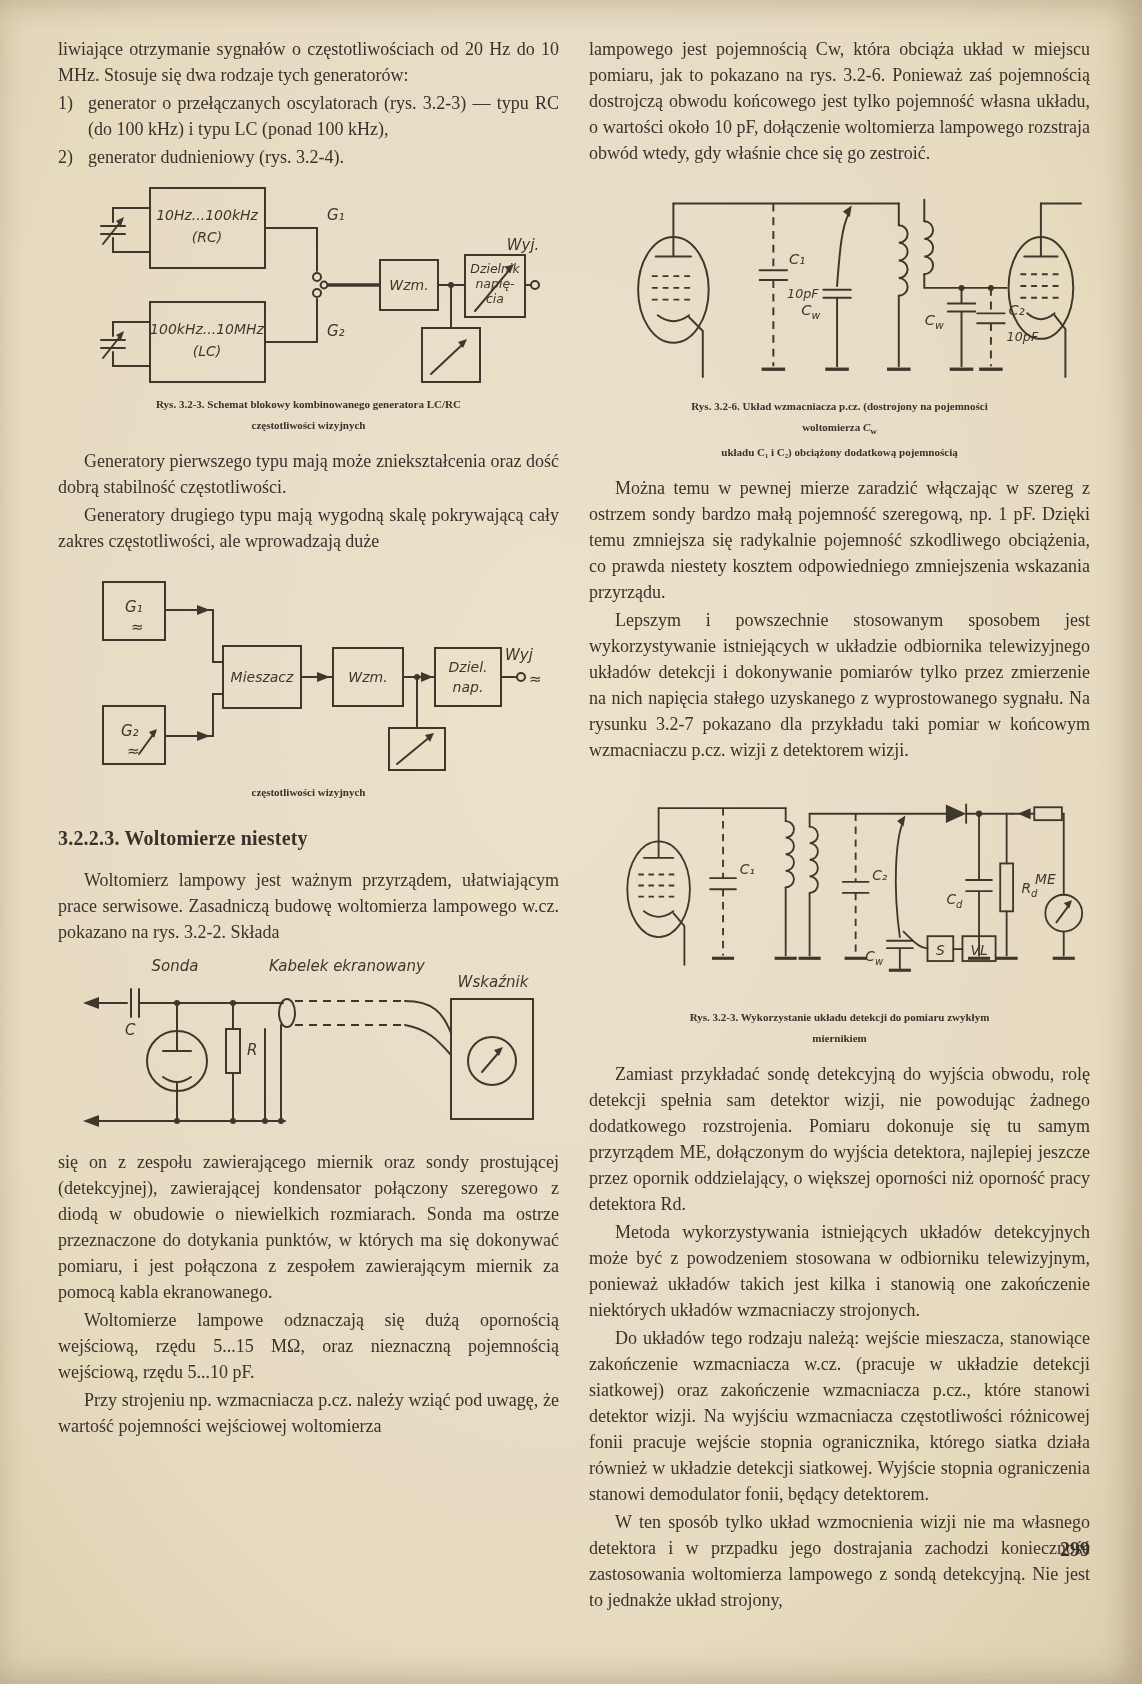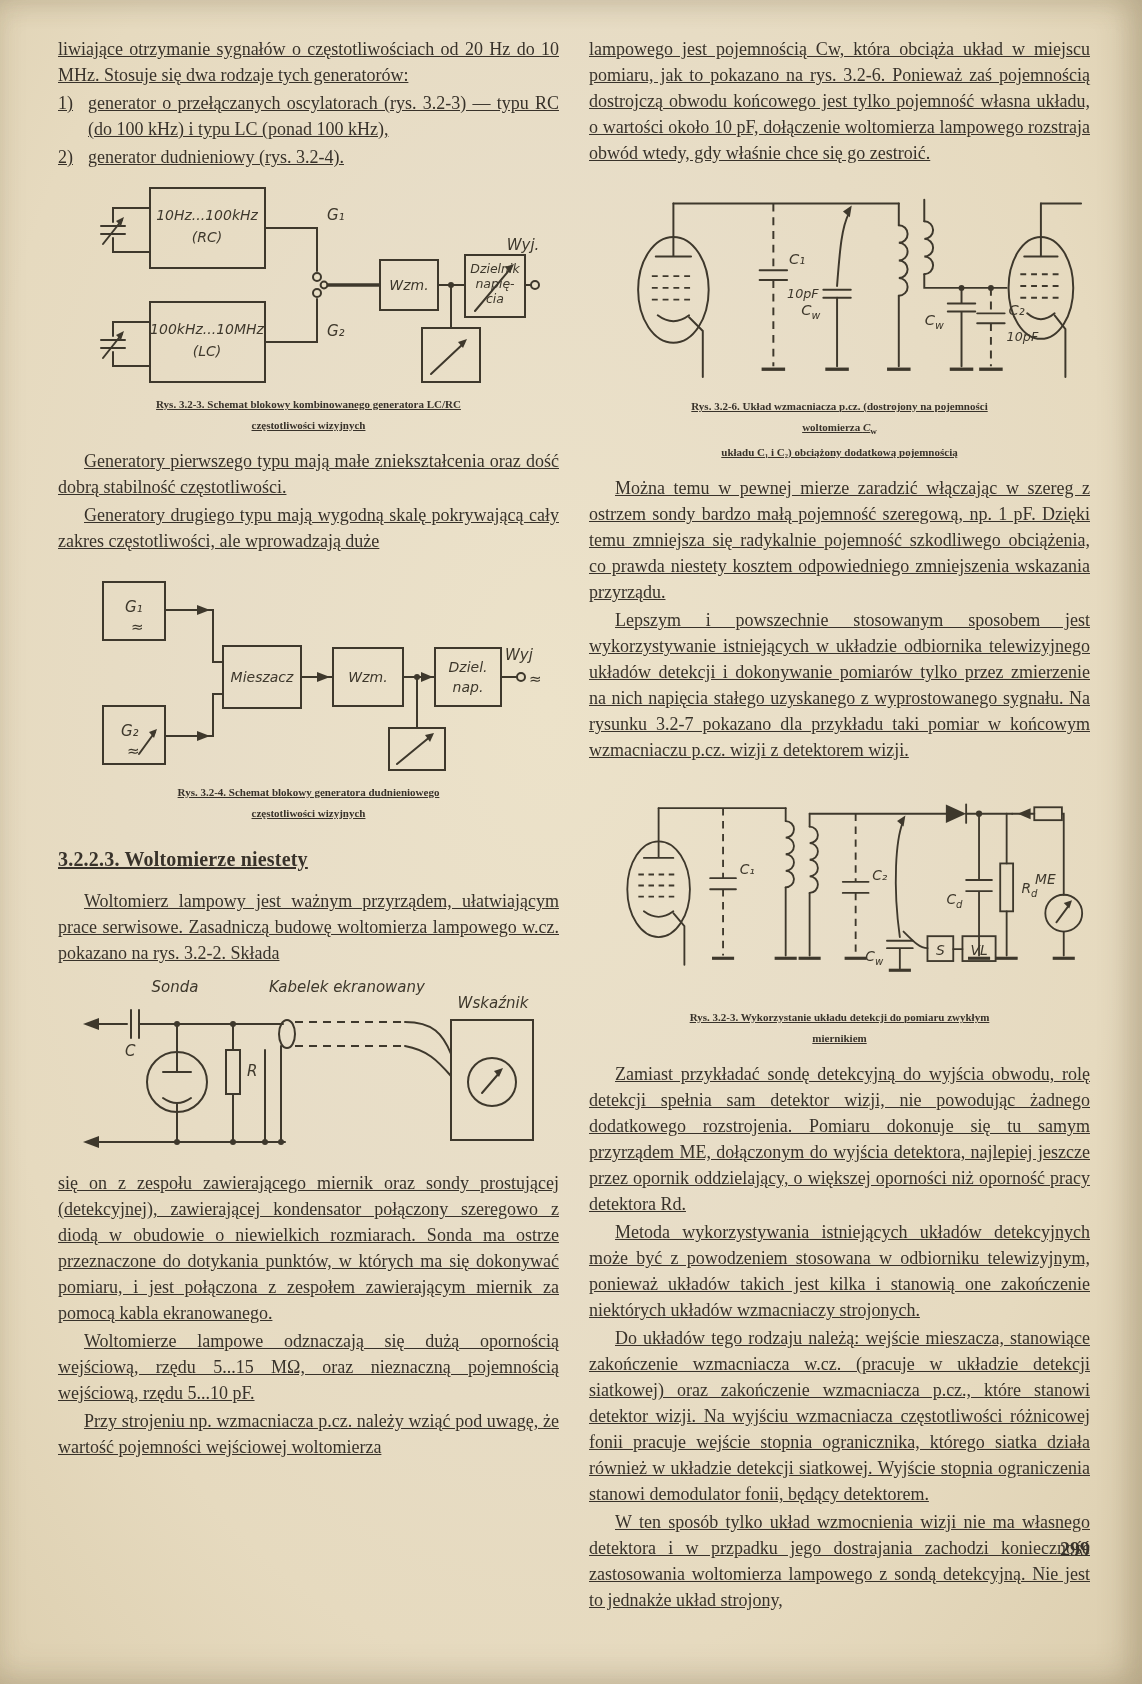--- a/index.html
+++ b/index.html
@@ -4,21 +4,21 @@
 <style>
   html,body{margin:0;padding:0;}
   body{
     width:1142px;height:1684px;overflow:hidden;position:relative;
     background:radial-gradient(ellipse at 48% 42%, #ece2c9 0%, #e8decaa0 40%, #e6dabf 70%, #dcceae 100%), #e7dcc2;
     font-family:"Liberation Serif", serif;
     color:#38322a;
   }
   body::after{content:"";position:absolute;inset:0;pointer-events:none;
     box-shadow:inset -18px 0 28px rgba(90,70,40,.18), inset 0 -14px 30px rgba(90,70,40,.10), inset 0 10px 24px rgba(120,100,60,.07);}
-  .sheet{display:flex;gap:30px;padding:36px 52px 0 58px;text-decoration:underline;}
+  .sheet{display:flex;gap:30px;padding:36px 52px 0 58px;}
   .col{width:501px;font-size:18px;line-height:26px;text-align:justify;}
   p{margin:0 0 2px 0;}
   p.ind{text-indent:26px;}
   .list-item{display:flex;margin:0 0 2px 0;}
   .list-num{flex:0 0 30px;}
   .list-text{flex:1;}
   h2{font-size:20px;margin:22px 0 16px 0;letter-spacing:.2px;}
   .caption{font-size:11px;line-height:21px;font-weight:bold;text-align:center;margin:8px 6px 12px 6px;}
   .caption .cl{display:block;}
   .fig{display:block;margin:10px auto 2px auto;}
@@ -91,21 +91,21 @@
       <path class="st" d="M376,105 L376,148"></path>
       <rect class="st" x="347" y="148" width="58" height="54"></rect>
       <path class="st" d="M356,194 L389,163"></path>
         <polygon class="fl" points="392,159 383,162 388,168"></polygon>
     </svg>
     <div class="caption">
       <span class="cl">Rys. 3.2-3. Schemat blokowy kombinowanego generatora LC/RC</span>
       <span class="cl">częstotliwości wizyjnych</span>
     </div>
 
-    <p class="ind">Generatory pierwszego typu mają małe zniekształcenia oraz dość dobrą stabilność częstotliwości.</p>
+    <p class="ind">Generatory pierwszego typu mają może zniekształcenia oraz dość dobrą stabilność częstotliwości.</p>
     <p class="ind">Generatory drugiego typu mają wygodną skalę pokrywającą cały zakres częstotliwości, ale wprowadzają duże</p>
 
     <svg class="fig" width="468" height="210" viewBox="0 0 468 210">
       <rect class="st" x="28" y="18" width="62" height="58"></rect>
       <text x="50" y="48">G₁</text>
       <text x="56" y="68">≈</text>
       <rect class="st" x="28" y="142" width="62" height="58"></rect>
       <text x="46" y="172">G₂</text>
       <text x="52" y="192">≈</text>
       <path class="st" d="M64,190 L80,168"></path>
@@ -129,21 +129,20 @@
       <path class="st" d="M426,113 L442,113"></path>
       <circle class="term" cx="446" cy="113" r="4"></circle>
       <text x="430" y="96">Wyj</text>
       <text x="454" y="120">≈</text>
       <path class="st" d="M342,113 L342,164"></path>
       <rect class="st" x="314" y="164" width="56" height="42"></rect>
       <path class="st" d="M322,200 L356,172"></path>
         <polygon class="fl" points="359,169 350,171 355,178"></polygon>
     </svg>
     <div class="caption">
-      <span class="cl">Rys. 3.2-4. Schemat blokowy generatora dudnieniowego</span>
       <span class="cl">częstotliwości wizyjnych</span>
     </div>
 
 
     <h2>3.2.2.3. Woltomierze niestety</h2>
 
     <p class="ind">Woltomierz lampowy jest ważnym przyrządem, ułatwiającym prace serwisowe. Zasadniczą budowę woltomierza lampowego w.cz. pokazano na rys. 3.2-2. Składa</p>
 
     <svg class="fig" width="468" height="192" viewBox="0 0 468 192">
       <text x="100" y="16" text-anchor="middle">Sonda</text>

